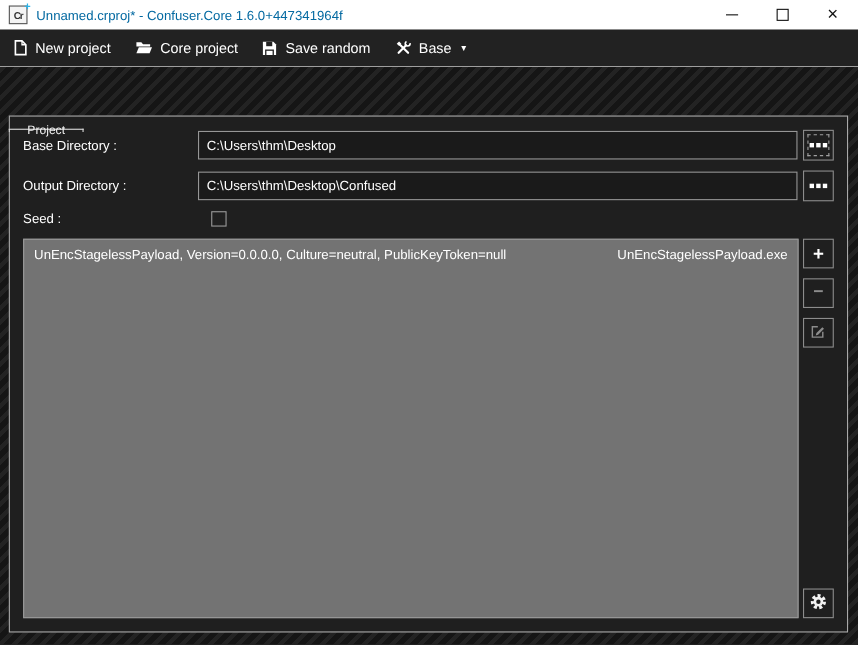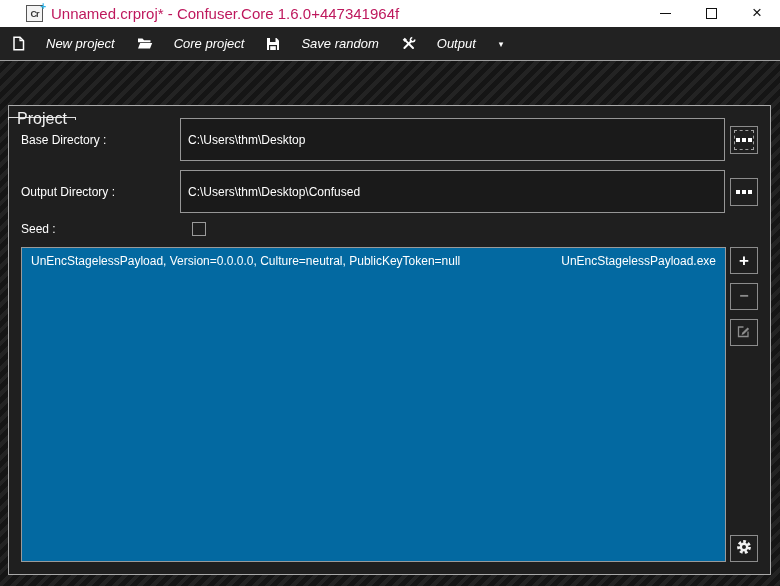--- a/index.html
+++ b/index.html
@@ -2,72 +2,72 @@
 <html><head>
 <meta charset="utf-8">
 <style>
   html,body{margin:0;padding:0;background:#000;}
   body{width:780px;height:586px;overflow:hidden;
        font-family:"Liberation Sans","DejaVu Sans",sans-serif;
        -webkit-font-smoothing:antialiased;}
   .window{width:780px;height:586px;display:flex;flex-direction:column;background:#161616;}
 
   
-  .titlebar{height:27px;background:#ffffff;display:flex;align-items:center;flex:0 0 auto;padding-left:18px;}
+  .titlebar{height:27px;background:#ffffff;display:flex;align-items:center;flex:0 0 auto;}
   .app-icon{width:15px;height:15px;margin-left:8px;background:#f4f4f4;border:1px solid #555;
             position:relative;display:flex;align-items:center;justify-content:center;
             font-size:9px;font-weight:bold;color:#333;letter-spacing:-1px;flex:0 0 auto;}
   .app-icon .plus{position:absolute;top:-5px;right:-4px;font-size:10px;font-weight:bold;color:#2bb3e8;letter-spacing:0;}
-  .title-text{margin-left:8px;font-size:15px;color:#be185d;white-space:nowrap;}
+  .title-text{margin-left:8px;font-size:12px;color:#0369a1;white-space:nowrap;}
   .win-controls{margin-left:auto;display:flex;height:100%;}
   .win-btn{width:46px;height:100%;display:flex;align-items:center;justify-content:center;background:transparent;border:0;padding:0;cursor:default;}
   .glyph-min{width:11px;height:1px;background:#111;}
   .glyph-max{width:9px;height:9px;border:1px solid #111;}
   .glyph-close{font-size:17px;color:#111;font-weight:400;line-height:1;margin-top:-2px;}
 
   
   .toolbar{height:33px;background:#222222;border-bottom:1px solid #9e9e9e;
            display:flex;align-items:center;padding-left:2px;flex:0 0 auto;}
-  .tool-btn{display:flex;align-items:center;gap:21px;height:27px;padding:0 10px;margin-right:2px;
+  .tool-btn{display:flex;align-items:center;gap:7px;height:27px;padding:0 10px;margin-right:2px;
             background:transparent;border:0;color:#fff;font-size:13px;
-            font-family:"Liberation Sans","DejaVu Sans",sans-serif;font-style:italic;}
+            font-family:"Liberation Sans","DejaVu Sans",sans-serif;}
   .tool-btn svg{display:block;}
   .caret{font-size:9px;margin-left:2px;color:#fff;}
 
   
   .main{flex:1;display:flex;flex-direction:column;
         background:repeating-linear-gradient(135deg,#232323 0 4px,#151515 4px 9px);
         padding-top:13px;}
   .tabs{display:flex;margin-left:8px;height:31px;flex:0 0 auto;}
   .tab{width:68px;display:flex;align-items:center;justify-content:center;
-       color:#f0f0f0;font-size:16px;background:transparent;border:0;position:relative;margin-top:43px;}
+       color:#f0f0f0;font-size:11px;background:transparent;border:0;position:relative;margin-top:43px;}
   .tab.selected{background:#1f1f1f;border:1px solid #dcdcdc;border-bottom:none;
                 margin-bottom:-1px;z-index:2;}
 
   
   .panel{flex:1;margin:0 9px 11px 8px;background:#1f1f1f;border:1px solid #a9a9a9;
          display:flex;flex-direction:column;padding:12px;z-index:1;}
   .form-row{display:flex;align-items:center;margin-bottom:9px;flex:0 0 auto;}
   .field-label{width:152px;padding-right:7px;color:#fff;font-size:12px;flex:0 0 auto;}
-  .txt{flex:1;height:43px;box-sizing:border-box;background:#1a1a1a;border:1px solid #969696;
+  .txt{flex:1;height:26px;box-sizing:border-box;background:#1a1a1a;border:1px solid #969696;
        color:#fff;font-size:12px;padding:0 7px;outline:none;
        font-family:"Liberation Sans","DejaVu Sans",sans-serif;}
   .txt::placeholder{color:#8f8f8f;opacity:1;}
   .browse-btn{width:28px;height:28px;margin-left:5px;background:transparent;border:1px solid #8c8c8c;
               display:flex;align-items:center;justify-content:center;box-sizing:border-box;flex:0 0 auto;}
   .browse-btn.focused{outline:1px dashed #a0a0a0;outline-offset:-5px;}
   .dots{width:4px;height:4px;background:#fff;box-shadow:-6px 0 0 #fff,6px 0 0 #fff;}
 
   .check-wrap{display:flex;align-items:center;margin-left:12px;flex:0 0 auto;}
   .checkbox{width:14px;height:14px;border:1px solid #9a9a9a;background:transparent;box-sizing:border-box;}
   .check-label{color:#fff;font-size:12px;margin-left:8px;white-space:nowrap;}
 
   
   .list-row{flex:1;display:flex;margin-top:2px;min-height:0;}
-  .listbox{flex:1;border:1px solid #9a9a9a;background:#0369a1;padding:2px 1px;overflow:hidden;}
+  .listbox{flex:1;border:1px solid #9a9a9a;background:#737373;padding:2px 1px;overflow:hidden;}
   .list-item{height:21px;display:flex;align-items:center;justify-content:space-between;
              padding:0 8px;color:#fff;font-size:12px;}
   .list-item .file{margin-left:20px;white-space:nowrap;}
   .side-col{width:28px;margin-left:4px;display:flex;flex-direction:column;gap:9px;flex:0 0 auto;}
   .side-btn{width:28px;height:27px;box-sizing:border-box;background:transparent;border:1px solid #8c8c8c;
             display:flex;align-items:center;justify-content:center;padding:0;}
   .glyph-add{color:#fff;font-size:17px;font-weight:bold;line-height:1;margin-top:-1px;}
   .glyph-remove{color:#8c8c8c;font-size:16px;font-weight:bold;line-height:1;margin-top:-2px;}
   .gear-btn{margin-top:auto;}
 </style>
@@ -129,21 +129,21 @@
       <span>
         <svg width="15" height="15" viewBox="0 0 15 15">
           <g stroke="#fff" stroke-width="2" stroke-linecap="round" fill="none">
             <path d="M3.4 12 L10.2 5.2"></path>
             <path d="M4.6 4.6 L12 12"></path>
           </g>
           <circle cx="11.6" cy="3.6" r="2.2" fill="none" stroke="#fff" stroke-width="1.5" stroke-dasharray="9 4"></circle>
           <rect x="2.3" y="2.3" width="3" height="3" fill="#fff" transform="rotate(45 3.8 3.8)"></rect>
         </svg>
       </span>
-      <span>Output</span>
+      <span>Base</span>
       <span class="caret">▾</span>
     </button>
   </div>
 
   <div class="main">
 
     <div class="tabs">
       <button class="tab selected">Project</button>
       <button class="tab">Settings</button>
       <button class="tab">About</button>

